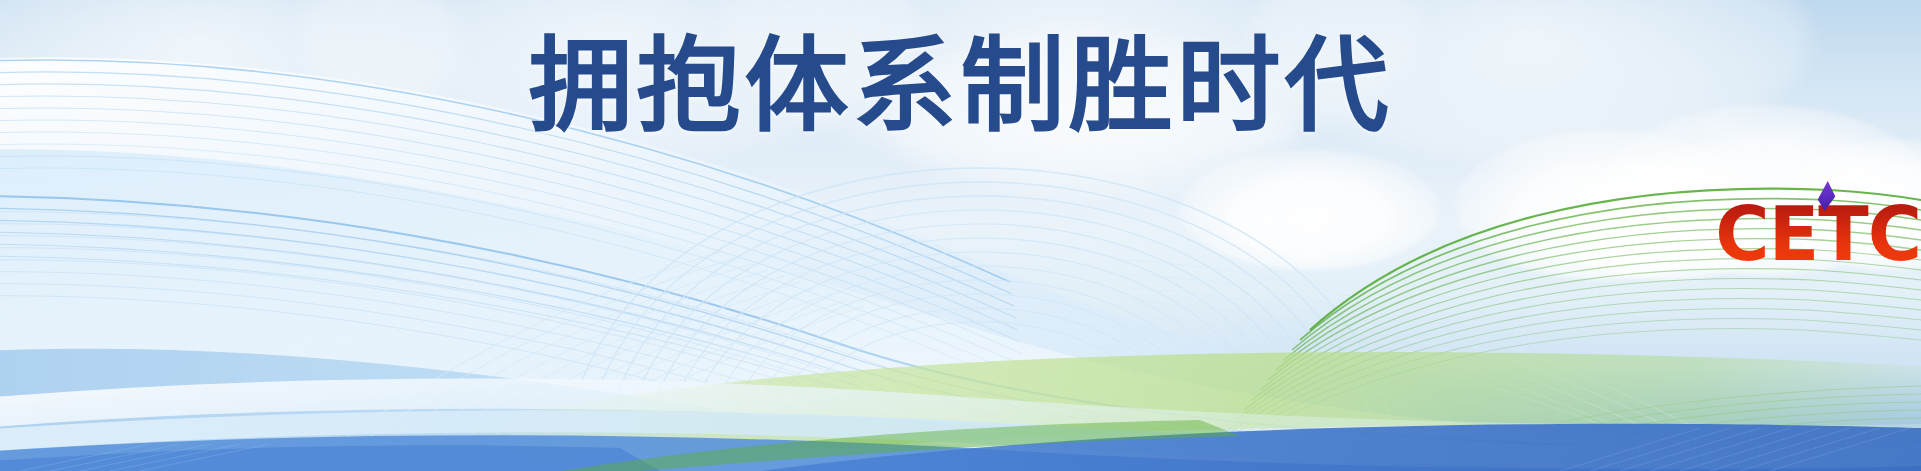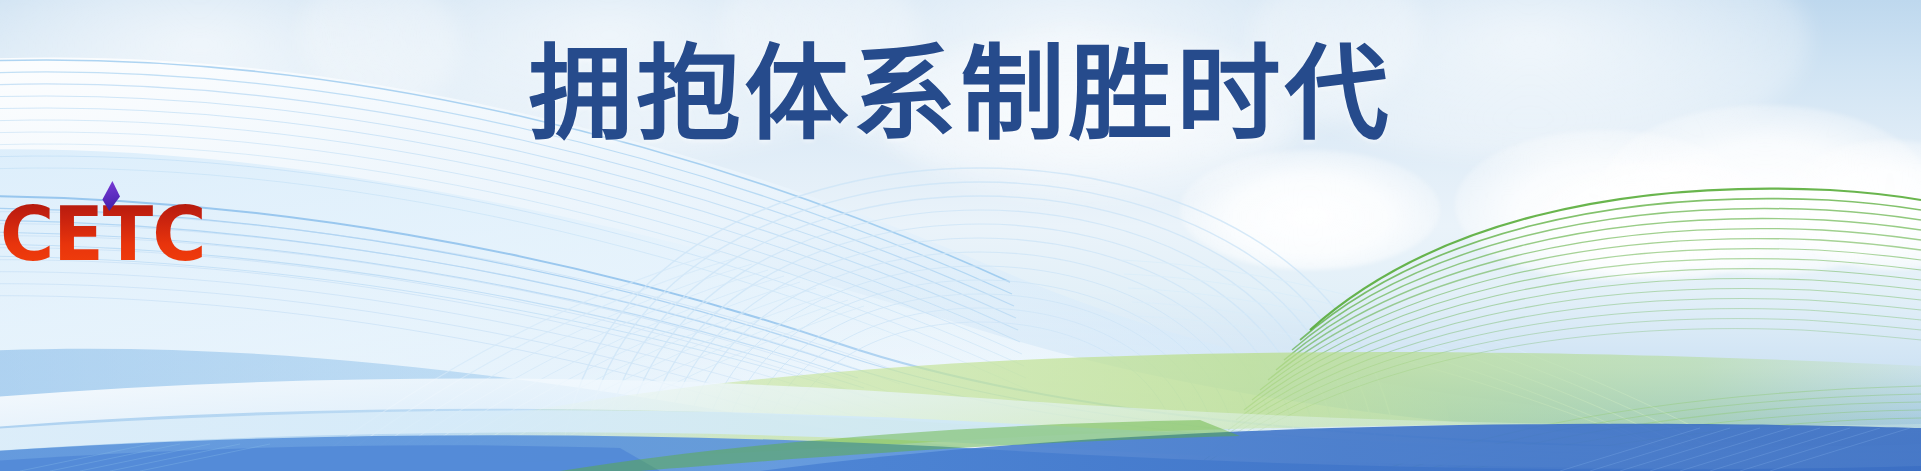--- a/index.html
+++ b/index.html
@@ -54,41 +54,42 @@
     filter: blur(10px);
   }
 
   
   .headline {
     position: absolute;
     left: 0;
     right: 0;
     top: 38px;
     text-align: center;
-    font-family: Liberation Sans, sans-serif;
+    font-family: Liberation Mono, monospace;
     font-size: 104px;
     line-height: 1.08;
     font-weight: 700;
     letter-spacing: 4px;
     color: #264b8c;
     white-space: nowrap;
     text-shadow: 0 2px 5px rgba(255,255,255,0.55);
     z-index: 40;
   }
 
   
   .logo-wrap {
     position: absolute;
     left: 0;
     right: 0;
     top: 197px;
     display: flex;
-    justify-content: flex-start;
+    justify-content: flex-end;
     align-items: flex-end;
     z-index: 40;
+    padding-left: 10px;
   }
   .logo {
     position: relative;
     font-family: "DejaVu Sans", "Liberation Sans", sans-serif;
     font-size: 74px;
     font-weight: 800;
     letter-spacing: -1px;
     line-height: 1;
     background: linear-gradient(180deg, #a5160c 0%, #c4200f 28%, #e8340c 62%, #f5420b 100%);
     -webkit-background-clip: text;

